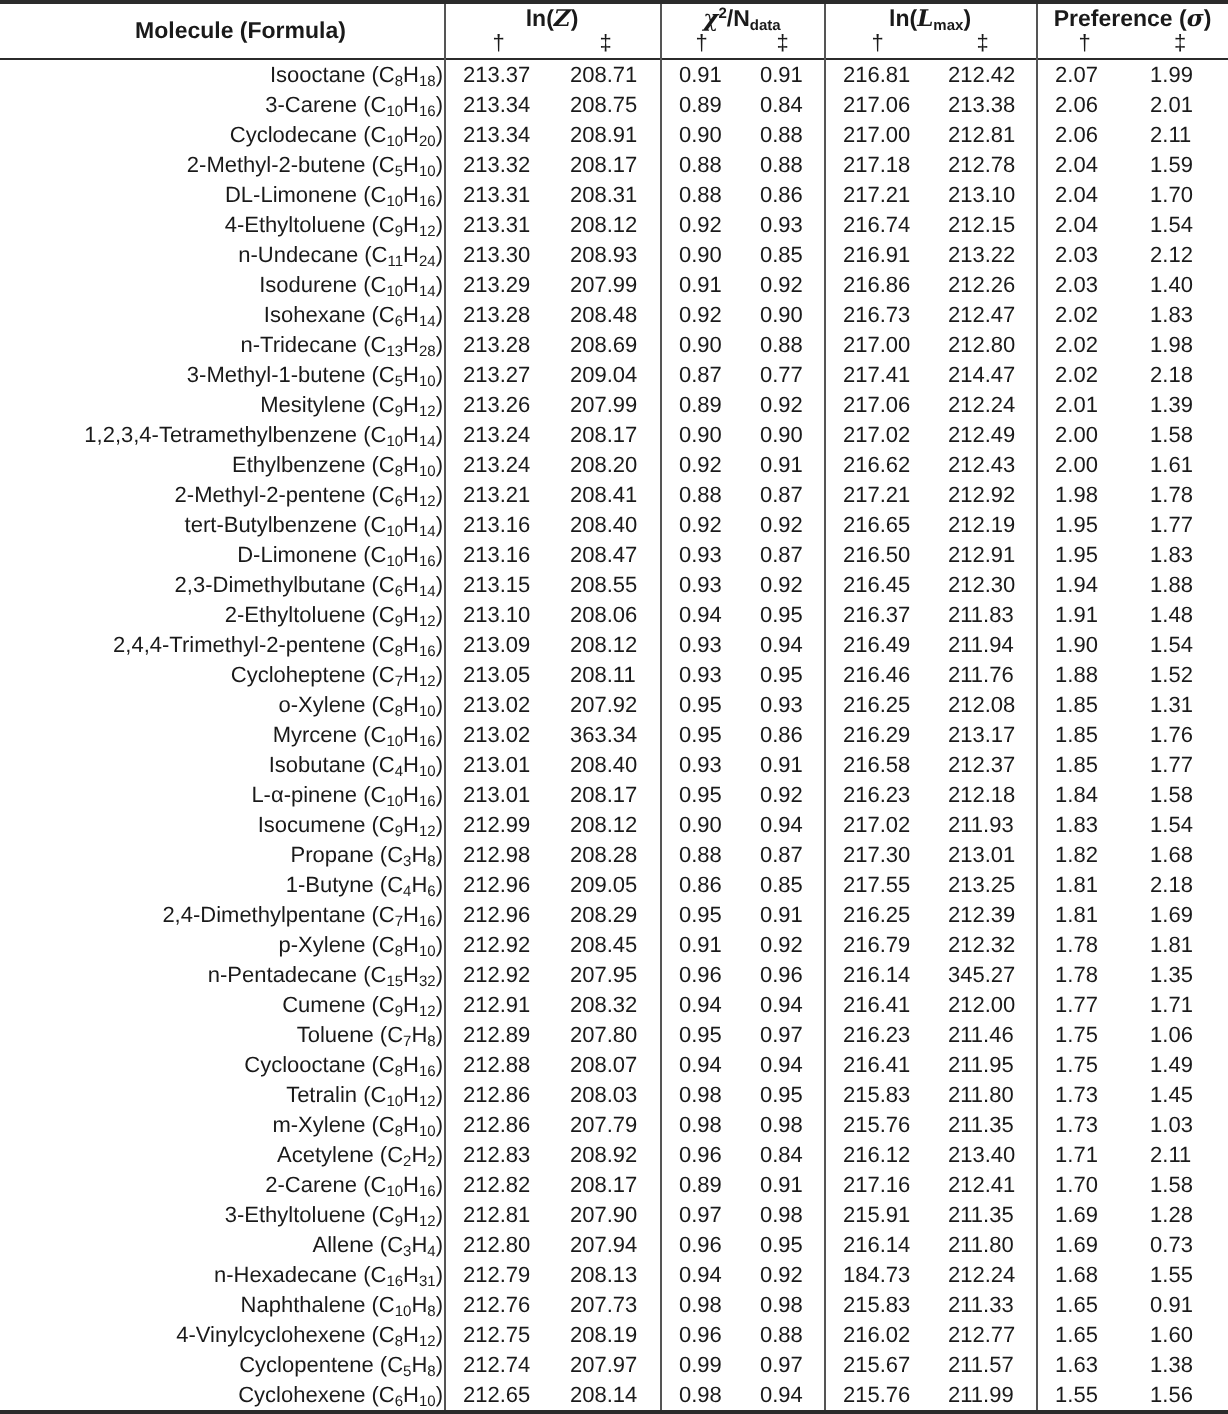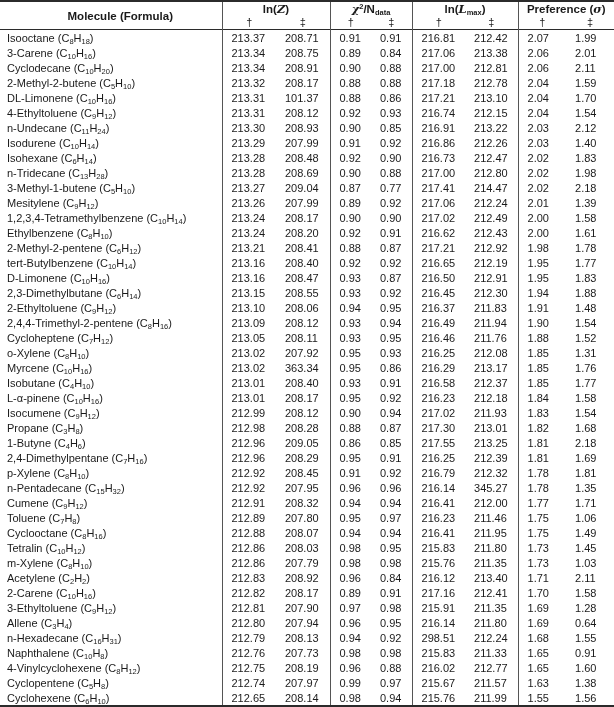--- a/index.html
+++ b/index.html
@@ -25,21 +25,21 @@
     font-size: 11.5px; font-weight: bold;
   }
   tr.sub-row th {
     height: 13px; font-size: 11px; font-weight: normal; text-align: center;
     vertical-align: top;
   }
   tbody td {
     height: 15px; font-size: 11px; vertical-align: middle;
     white-space: nowrap; overflow: hidden;
   }
-  td.mol { text-align: left; padding-left: 7px; }
+  td.mol { text-align: right; padding-left: 7px; }
   td.num { text-align: left; padding-left: 9px; }
   sub { font-size: 7.5px; line-height: 0; vertical-align: -2px; }
   sup { font-size: 7.5px; line-height: 0; vertical-align: 4px; }
   .cal { font-family: "DejaVu Serif", serif; font-style: italic; }
   .it  { font-family: "DejaVu Serif", serif; font-style: italic; font-weight: bold; }
 </style>
 </head>
 <body>
 
 <div class="page">
@@ -115,21 +115,21 @@
           <td class="num">0.88</td>
           <td class="num col-sep">0.88</td>
           <td class="num">217.18</td>
           <td class="num col-sep">212.78</td>
           <td class="num">2.04</td>
           <td class="num">1.59</td>
         </tr>
         <tr>
           <td class="mol col-sep">DL-Limonene (C<sub>10</sub>H<sub>16</sub>)</td>
           <td class="num">213.31</td>
-          <td class="num col-sep">101.37</td>
+          <td class="num col-sep">208.31</td>
           <td class="num">0.88</td>
           <td class="num col-sep">0.86</td>
           <td class="num">217.21</td>
           <td class="num col-sep">213.10</td>
           <td class="num">2.04</td>
           <td class="num">1.70</td>
         </tr>
         <tr>
           <td class="mol col-sep">4-Ethyltoluene (C<sub>9</sub>H<sub>12</sub>)</td>
           <td class="num">213.31</td>
@@ -506,29 +506,29 @@
         </tr>
         <tr>
           <td class="mol col-sep">Allene (C<sub>3</sub>H<sub>4</sub>)</td>
           <td class="num">212.80</td>
           <td class="num col-sep">207.94</td>
           <td class="num">0.96</td>
           <td class="num col-sep">0.95</td>
           <td class="num">216.14</td>
           <td class="num col-sep">211.80</td>
           <td class="num">1.69</td>
-          <td class="num">0.64</td>
+          <td class="num">0.73</td>
         </tr>
         <tr>
           <td class="mol col-sep">n-Hexadecane (C<sub>16</sub>H<sub>31</sub>)</td>
           <td class="num">212.79</td>
           <td class="num col-sep">208.13</td>
           <td class="num">0.94</td>
           <td class="num col-sep">0.92</td>
-          <td class="num">298.51</td>
+          <td class="num">184.73</td>
           <td class="num col-sep">212.24</td>
           <td class="num">1.68</td>
           <td class="num">1.55</td>
         </tr>
         <tr>
           <td class="mol col-sep">Naphthalene (C<sub>10</sub>H<sub>8</sub>)</td>
           <td class="num">212.76</td>
           <td class="num col-sep">207.73</td>
           <td class="num">0.98</td>
           <td class="num col-sep">0.98</td>

